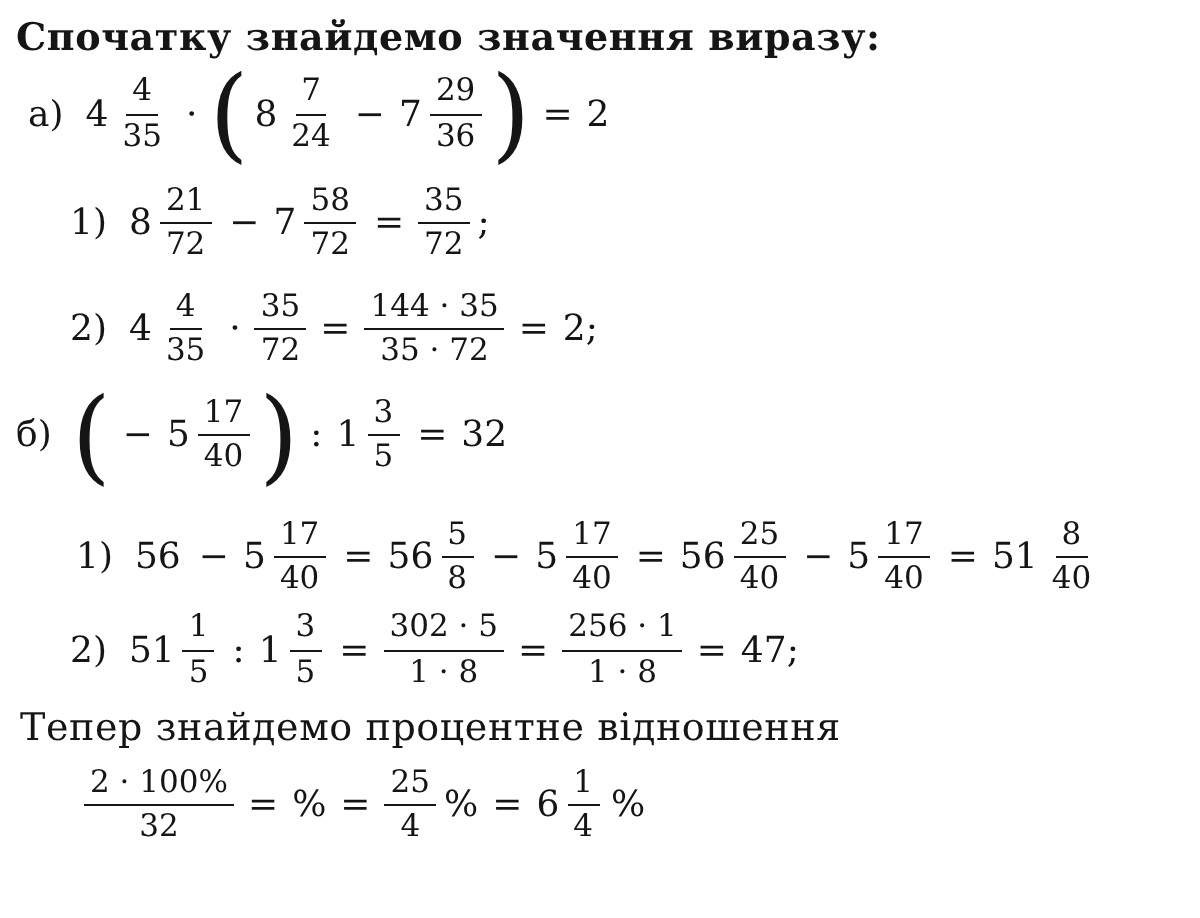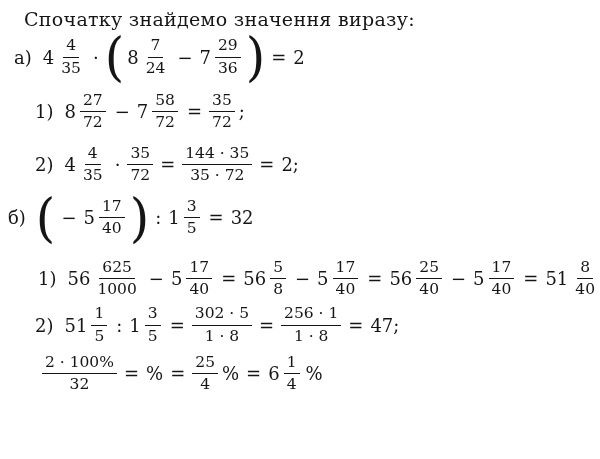--- a/index.html
+++ b/index.html
@@ -64,21 +64,21 @@
     margin-right: 2px;
   }
   .par {
     font-size: 50px;
     line-height: 1;
     transform: scaleY(1.03);
     margin: 0 1px;
     font-weight: normal;
   }
   
-  .r-intro-heading   { margin: 4px 0 2px 24px; }
+  .r-intro-heading   { margin: 4px 0 2px 8px; font-weight: bold; }
   .r-line-a          { margin: 2px 0 0 14px; }
   .r-line-a-step1    { margin: 9px 0 0 35px; }
   .r-line-a-step2    { margin: 11px 0 0 35px; }
   .r-line-b          { margin: 7px 0 0 8px; }
   .r-line-b-step1    { margin: 15px 0 0 38px; }
   .r-line-b-step2    { margin: 5px 0 0 35px; }
   .r-percent-heading { margin: 7px 0 0 10px; }
   .r-percent-line    { margin: 7px 16px 0 40px; }
 </style>
 </head>
@@ -114,21 +114,21 @@
       </span>
       <span class="par">)</span>
       <span class="tok op">=</span>
       <span class="tok">2</span>
     </div>
     <div class="row math-row r-line-a-step1">
       <span class="label">1)</span>
       <span class="mixed">
         <span class="whole">8</span>
         <span class="frac">
-          <span class="num">27</span>
+          <span class="num">21</span>
           <span class="den">72</span>
         </span>
       </span>
       <span class="tok op">−</span>
       <span class="mixed">
         <span class="whole">7</span>
         <span class="frac">
           <span class="num">58</span>
           <span class="den">72</span>
         </span>
@@ -182,24 +182,20 @@
           <span class="den">5</span>
         </span>
       </span>
       <span class="tok op">=</span>
       <span class="tok">32</span>
     </div>
     <div class="row math-row r-line-b-step1">
       <span class="label">1)</span>
       <span class="mixed">
         <span class="whole">56</span>
-        <span class="frac">
-          <span class="num">625</span>
-          <span class="den">1000</span>
-        </span>
       </span>
       <span class="tok op">−</span>
       <span class="mixed">
         <span class="whole">5</span>
         <span class="frac">
           <span class="num">17</span>
           <span class="den">40</span>
         </span>
       </span>
       <span class="tok op">=</span>
@@ -266,20 +262,21 @@
         <span class="den">1 · 8</span>
       </span>
       <span class="tok op">=</span>
       <span class="frac">
         <span class="num">256 · 1</span>
         <span class="den">1 · 8</span>
       </span>
       <span class="tok op">=</span>
       <span class="tok">47;</span>
     </div>
+    <div class="row text-row r-percent-heading">Тепер знайдемо процентне відношення</div>
     <div class="row math-row r-percent-line">
       <span class="frac">
         <span class="num">2 · 100%</span>
         <span class="den">32</span>
       </span>
       <span class="tok op">=</span>
       <span class="tok">%</span>
       <span class="tok op">=</span>
       <span class="frac">
         <span class="num">25</span>

